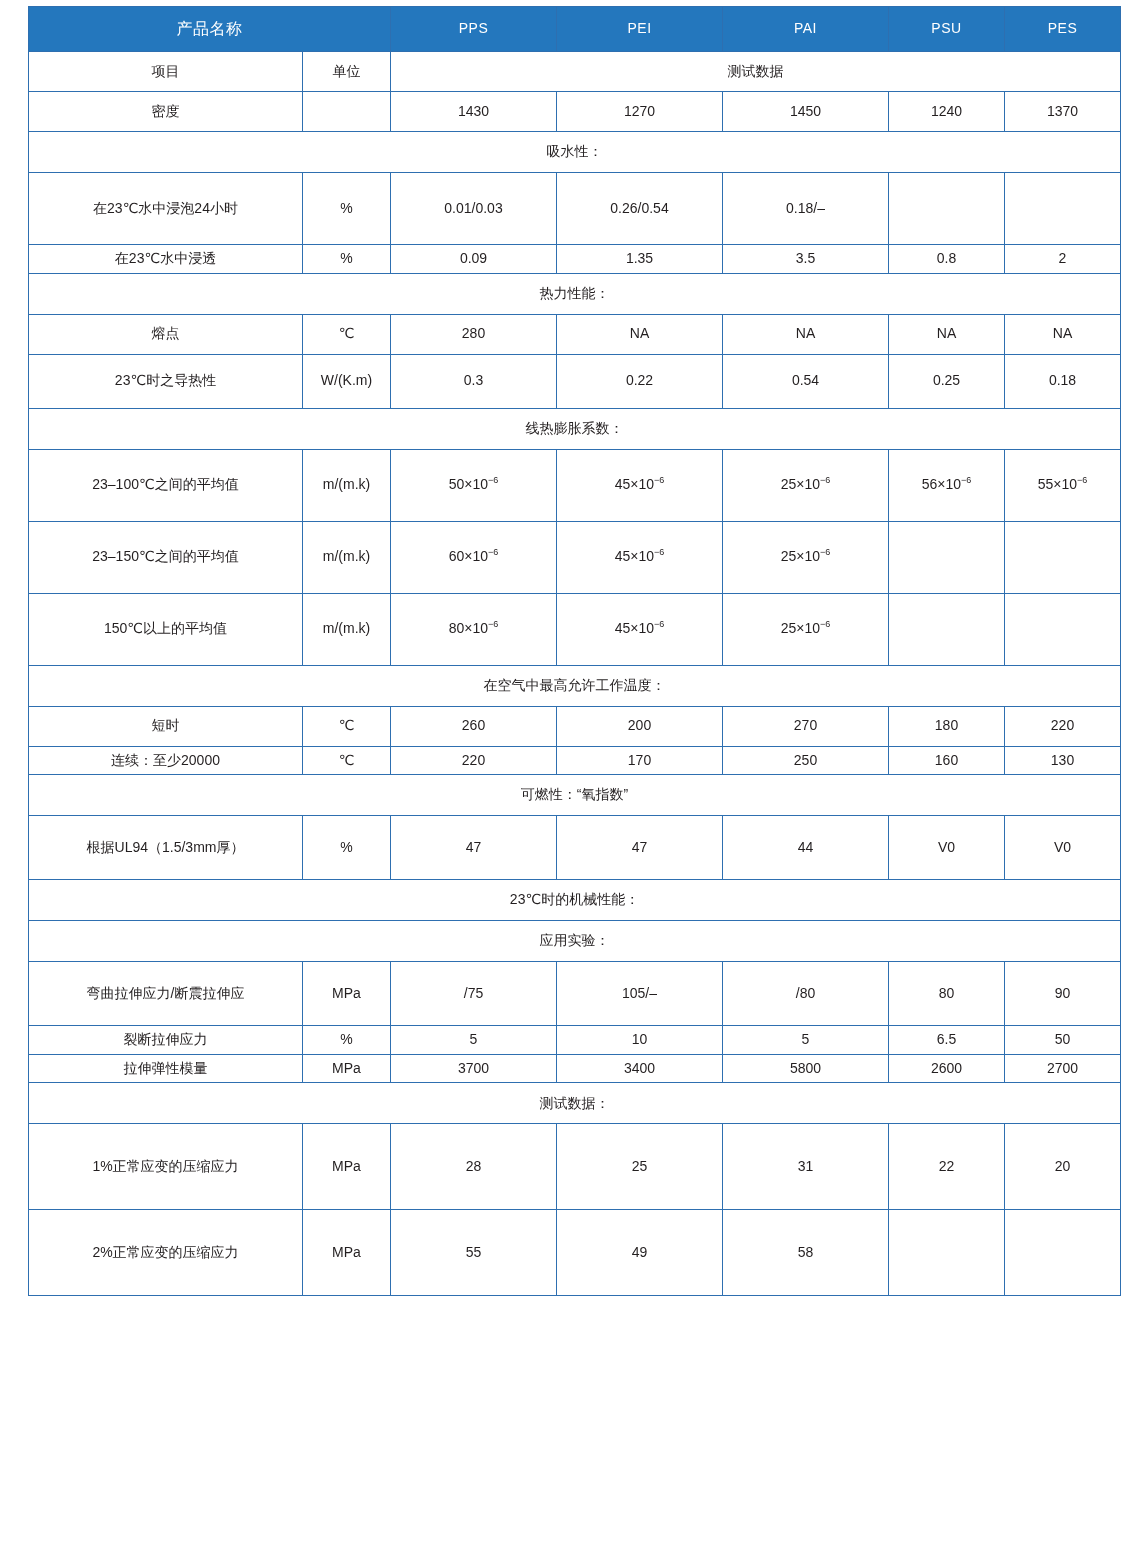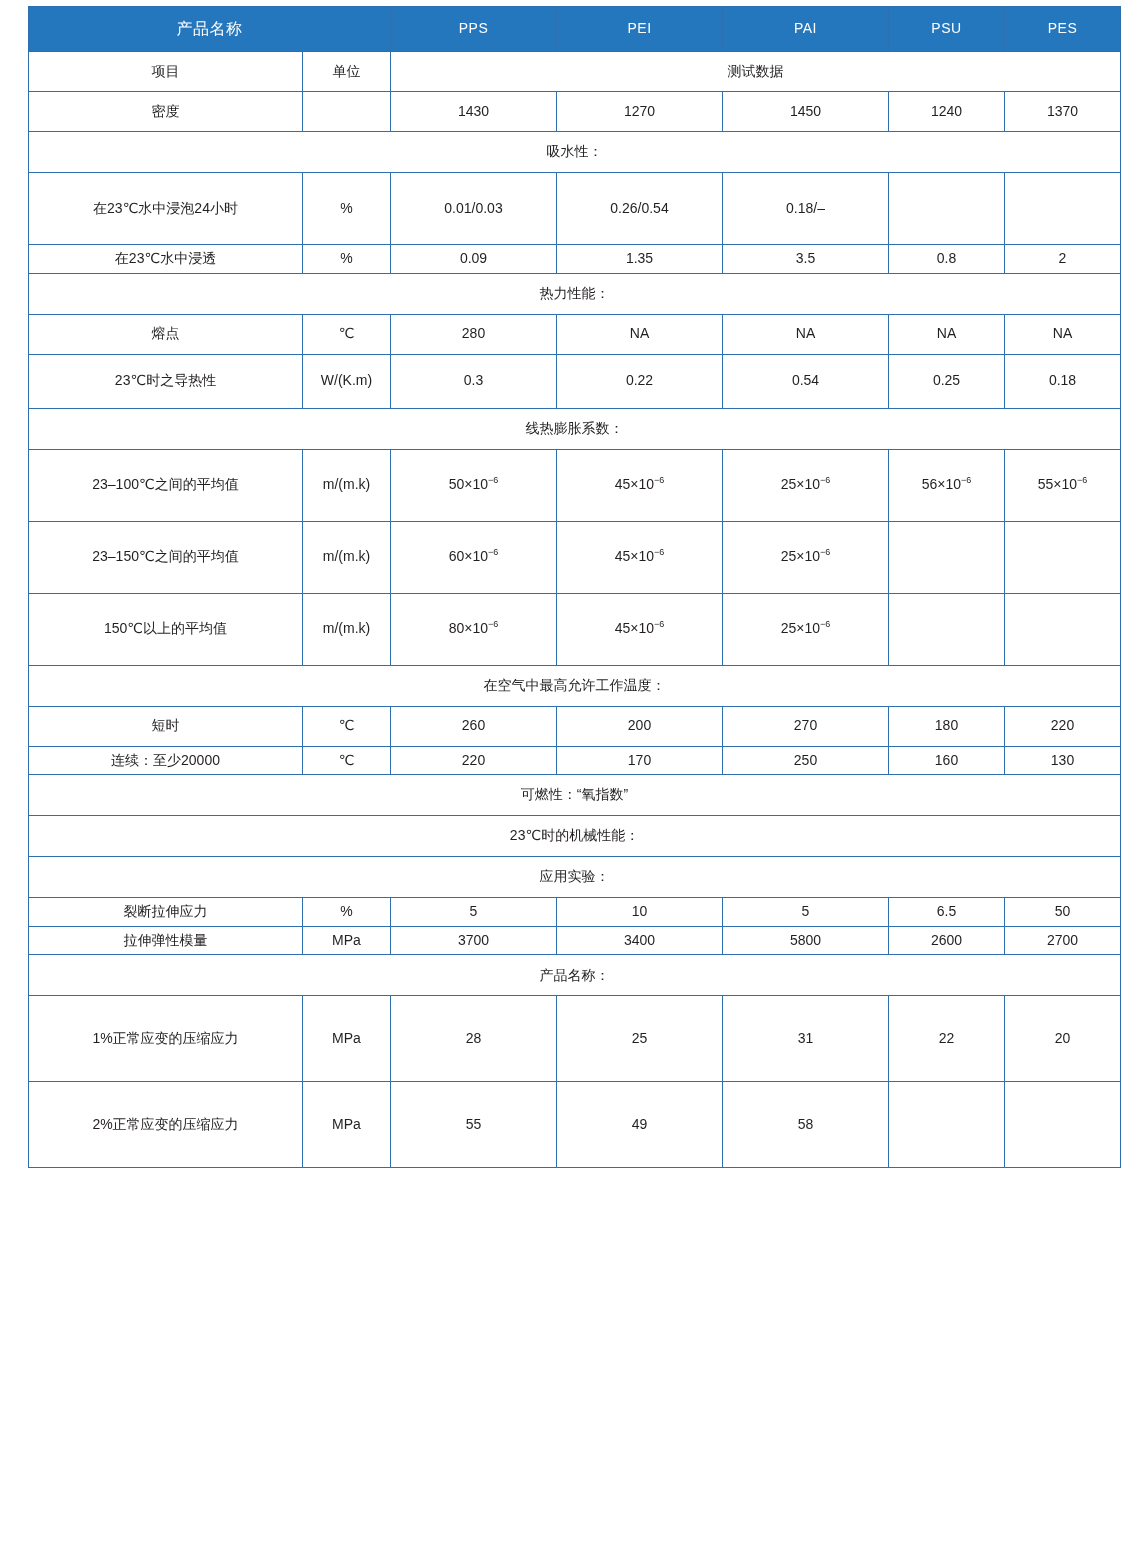--- a/index.html
+++ b/index.html
@@ -207,46 +207,64 @@
           <td class="unit">℃</td>
           <td class="val">220</td>
           <td class="val">170</td>
           <td class="val">250</td>
           <td class="val">160</td>
           <td class="val">130</td>
         </tr>
         <tr class="h32">
           <td class="section" colspan="7">可燃性：“氧指数”</td>
         </tr>
+        <tr class="h64">
+          <td class="item">根据UL94（1.5/3mm厚）</td>
+          <td class="unit">%</td>
+          <td class="val">47</td>
+          <td class="val">47</td>
+          <td class="val">44</td>
+          <td class="val">V0</td>
+          <td class="val">V0</td>
+        </tr>
         <tr class="h32">
           <td class="section" colspan="7">23℃时的机械性能：</td>
         </tr>
         <tr class="h32">
           <td class="section" colspan="7">应用实验：</td>
+        </tr>
+        <tr class="h64">
+          <td class="item">弯曲拉伸应力/断震拉伸应</td>
+          <td class="unit">MPa</td>
+          <td class="val">/75</td>
+          <td class="val">105/–</td>
+          <td class="val">/80</td>
+          <td class="val">80</td>
+          <td class="val">90</td>
         </tr>
         <tr class="h44">
           <td class="item">裂断拉伸应力</td>
           <td class="unit">%</td>
           <td class="val">5</td>
           <td class="val">10</td>
           <td class="val">5</td>
           <td class="val">6.5</td>
           <td class="val">50</td>
         </tr>
         <tr class="h44">
           <td class="item">拉伸弹性模量</td>
           <td class="unit">MPa</td>
           <td class="val">3700</td>
           <td class="val">3400</td>
           <td class="val">5800</td>
           <td class="val">2600</td>
           <td class="val">2700</td>
         </tr>
         <tr class="h32">
-          <td class="section" colspan="7">产品名称：</td>
+          <td class="section" colspan="7">测试数据：</td>
         </tr>
         <tr class="h86">
           <td class="item">1%正常应变的压缩应力</td>
           <td class="unit">MPa</td>
           <td class="val">28</td>
           <td class="val">25</td>
           <td class="val">31</td>
           <td class="val">22</td>
           <td class="val">20</td>
         </tr>

